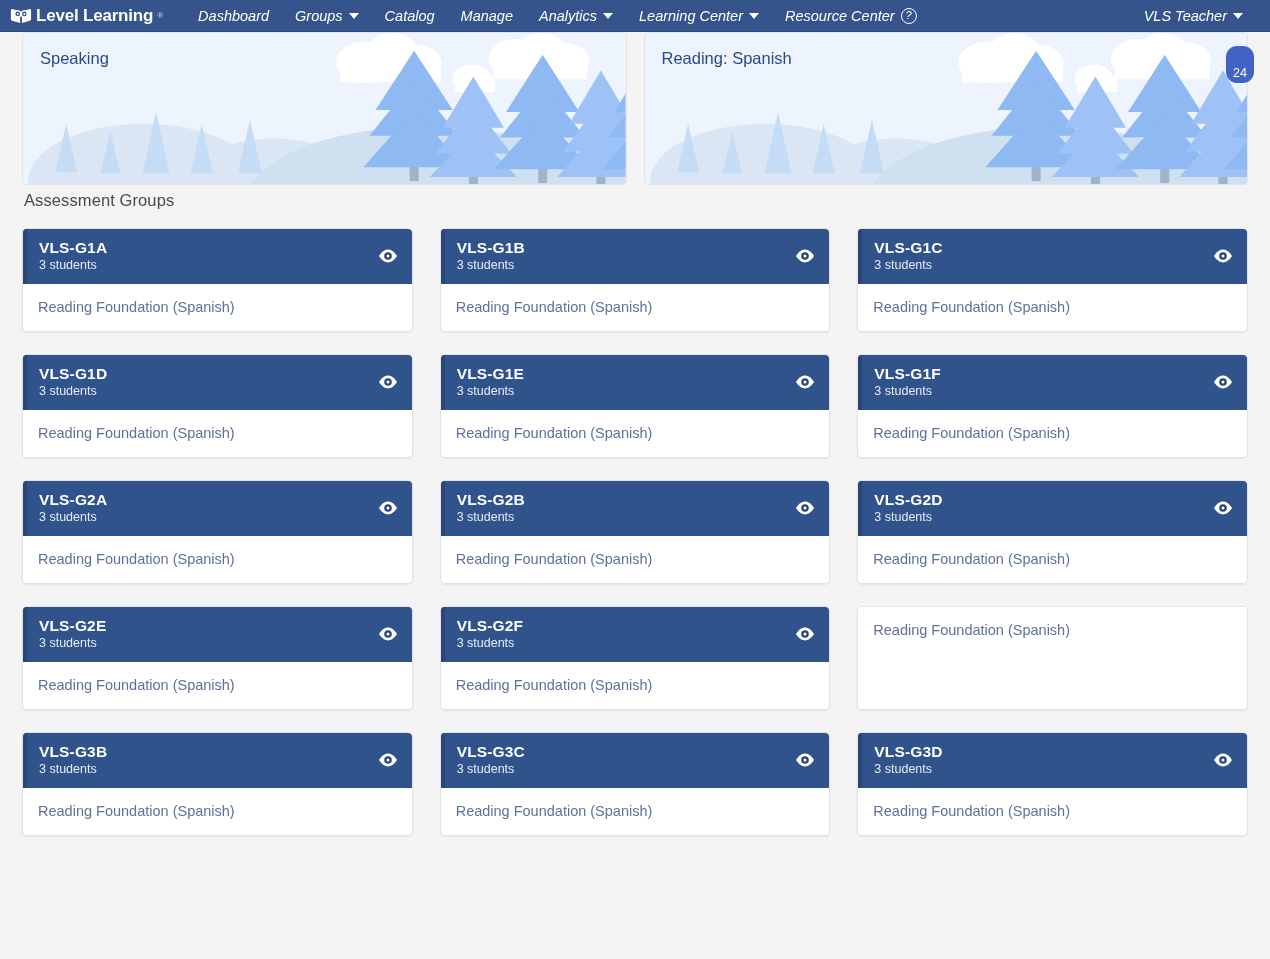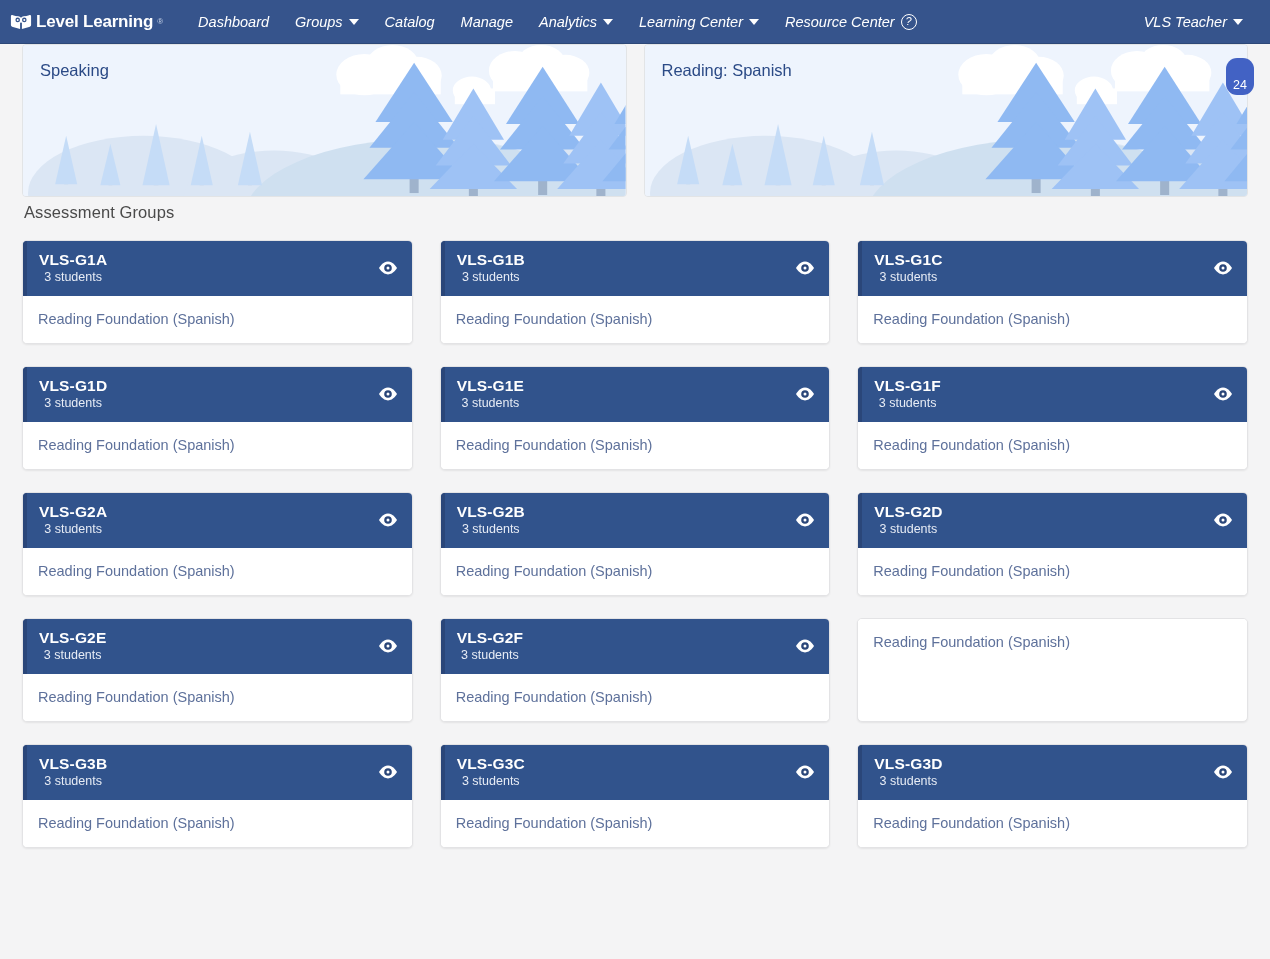--- a/index.html
+++ b/index.html
@@ -8,21 +8,21 @@
     margin: 0; padding: 0;
     width: 1270px; height: 959px;
     overflow: hidden;
     background: #f4f4f5;
     font-family: "Liberation Sans", sans-serif;
     -webkit-font-smoothing: antialiased;
   }
 
   
   .navbar {
-    height: 44px;
+    height: 32px;
     background: #36548c;
     display: flex;
     align-items: center;
     padding: 0 14px 0 10px;
     position: relative;
     border-bottom: 1px solid #2d4878;
   }
   .brand {
     display: flex; align-items: center;
     gap: 4px;
@@ -125,21 +125,20 @@
     z-index: 5;
   }
   .module-art { position: absolute; inset: 0; width: 100%; height: 100%; }
 
   
   .groups-grid {
     display: grid;
     grid-template-columns: repeat(3, 1fr);
     column-gap: 27px;
     row-gap: 22px;
-    text-align: center;
   }
   .group-card {
     border-radius: 5px;
     background: #ffffff;
     border: 1px solid #e3e3e5;
     overflow: hidden;
     box-shadow: 0 1px 2px rgba(0,0,0,0.07);
   }
   .group-head {
     background: #31538c;

